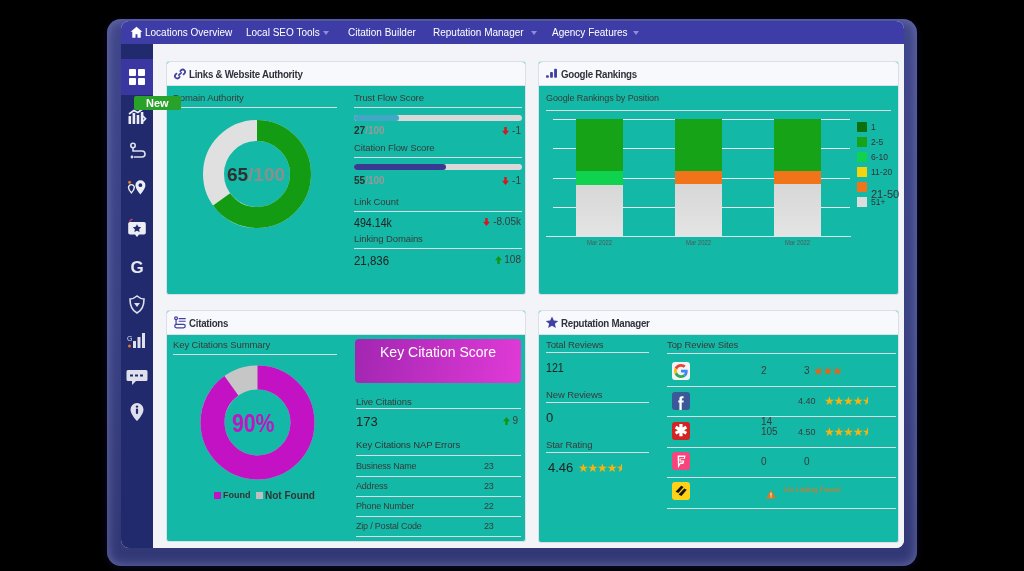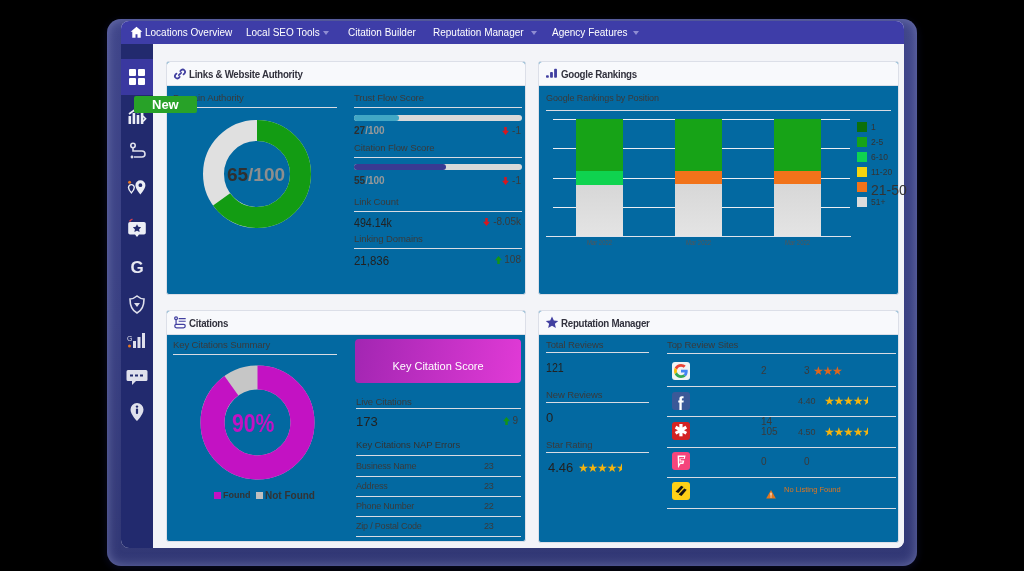--- a/index.html
+++ b/index.html
@@ -5,22 +5,22 @@
 html,body{width:1024px;height:571px;background:#000;font-family:"Liberation Sans",sans-serif;position:relative;overflow:hidden}
 .abs{position:absolute}
 .backdrop{left:107px;top:19px;width:810px;height:547px;background:linear-gradient(180deg,#40468a 0%,#3a4183 55%,#323875 100%);border-radius:14px;box-shadow:inset 0 0 12px rgba(150,155,205,.55), 0 2px 8px rgba(10,12,40,.9)}
 .window{left:121px;top:21px;width:783px;height:527px;border-radius:8px;overflow:hidden;background:#f3f4f8}
 .navbar{left:0;top:0;width:783px;height:23px;background:#3e3da8;color:#fff}
 .nav-item{position:absolute;top:6px;white-space:nowrap;font-size:10px}
 .caret{position:absolute;top:10px;width:0;height:0;border-left:3.5px solid transparent;border-right:3.5px solid transparent;border-top:4px solid #8f8dd2}
 .sidebar{left:0;top:23px;width:32px;height:504px;background:#222a6e}
 .sel{left:0;top:15px;width:32px;height:36px;background:#3a38a0}
 .sideicon{position:absolute;left:0;width:32px;text-align:center;color:#dfe0ec}
-.newbadge{position:absolute;left:13px;top:52px;background:#28a228;color:#fff;font-size:13px;padding:1px 18px;border-radius:2px;font-weight:bold;z-index:3}
-.panel{background:#0369a1;border:1px solid #dcdfe8;border-radius:3px}
+.newbadge{position:absolute;left:13px;top:52px;background:#28a228;color:#fff;font-size:11px;padding:1px 12px;border-radius:2px;font-weight:bold;z-index:3}
+.panel{background:#14b8a6;border:1px solid #dcdfe8;border-radius:3px}
 .phead{position:absolute;left:0;top:0;right:0;height:24px;background:#f8f9fc;border-bottom:1px solid #dcdfe8;border-radius:3px 3px 0 0;font-size:10.8px;font-weight:bold;letter-spacing:-.3px;color:#32323e}
 .phead span{position:absolute;left:22px;top:6px;transform:scaleX(.9);transform-origin:0 50%;white-space:nowrap}
 .lbl{position:absolute;font-size:9.5px;letter-spacing:-.1px;color:#3a3a3a;white-space:nowrap}
 .hr{position:absolute;height:1px;background:#d9dce3}
 .score{position:absolute;font-size:10px;color:#2e2e2e;white-space:nowrap;font-weight:bold}
 .score .gray{color:#999;font-weight:bold}
 .num{position:absolute;font-size:13px;color:#222;white-space:nowrap;transform-origin:0 50%}
 .delta{position:absolute;font-size:10px;white-space:nowrap;color:#3a3a3a}
 .track{position:absolute;height:6px;background:#d9d9d9;border-radius:3px}
 .fill{position:absolute;height:6px;border-radius:3px}
@@ -196,21 +196,21 @@
 <div class="abs" style="left:774px;top:239px;width:47px;text-align:center;font-size:7px;color:#555;transform:scaleX(.85)">Mar 2022</div>
 <div class="abs" style="left:857px;top:122px;width:10px;height:10px;background:#0c700c"></div>
 <div class="abs" style="left:871px;top:122px;font-size:8.5px;color:#333">1</div>
 <div class="abs" style="left:857px;top:137px;width:10px;height:10px;background:#17a317"></div>
 <div class="abs" style="left:871px;top:137px;font-size:8.5px;color:#333">2-5</div>
 <div class="abs" style="left:857px;top:152px;width:10px;height:10px;background:#0fd34f"></div>
 <div class="abs" style="left:871px;top:152px;font-size:8.5px;color:#333">6-10</div>
 <div class="abs" style="left:857px;top:167px;width:10px;height:10px;background:#f5d40e"></div>
 <div class="abs" style="left:871px;top:167px;font-size:8.5px;color:#333">11-20</div>
 <div class="abs" style="left:857px;top:182px;width:10px;height:10px;background:#f1731a"></div>
-<div class="abs" style="left:871px;top:182px;font-size:14px;color:#333">21-50</div>
+<div class="abs" style="left:871px;top:188px;font-size:11px;color:#333">21-50</div>
 <div class="abs" style="left:857px;top:197px;width:10px;height:10px;background:#dcdcdc"></div>
 <div class="abs" style="left:871px;top:197px;font-size:8.5px;color:#333">51+</div>
 
 <div class="abs panel" style="left:166px;top:310px;width:360px;height:232px">
   <div class="phead">
       <svg style="position:absolute;left:6px;top:5px" width="14" height="14" viewBox="0 0 16 16">
         <g stroke="#413fa0" stroke-width="1.4" fill="none">
           <circle cx="3.5" cy="2.5" r="1.6"></circle>
           <path d="M3.5 4.2 v5"></path>
           <path d="M6.5 3 h8 M6.5 6 h8"></path>
@@ -225,21 +225,21 @@
 <svg class="abs" style="left:200px;top:365px" width="115" height="115" viewBox="0 0 115 115">
   <circle cx="57.5" cy="57.5" r="45" fill="none" stroke="#c6c6c6" stroke-width="24"></circle>
   <circle cx="57.5" cy="57.5" r="45" fill="none" stroke="#c312c3" stroke-width="24" stroke-dasharray="254.5 282.8" transform="rotate(-90 57.5 57.5)"></circle>
 </svg>
 <div class="num" style="left:257px;top:409px;transform:translate(-50%,0) scaleX(.85);font-size:25px;font-weight:bold;color:#c312c3">90%</div>
 <div class="abs" style="left:214px;top:492px;width:7px;height:7px;background:#c312c3"></div>
 <div class="abs" style="left:223px;top:490px;font-size:9px;font-weight:bold;color:#333">Found</div>
 <div class="abs" style="left:256px;top:492px;width:7px;height:7px;background:#bfbfbf"></div>
 <div class="abs" style="left:265px;top:490px;font-size:10px;font-weight:bold;color:#333">Not Found</div>
 <div class="abs" style="left:355px;top:339px;width:166px;height:44px;border-radius:4px;background:linear-gradient(100deg,#a226b2,#e13ad6);color:#fff;text-align:center">
-  <div style="font-size:11px;margin-top:21px">Key Citation Score</div>
+  <div style="font-size:14px;margin-top:5px">Key Citation Score</div>
 </div>
 <div class="lbl" style="left:356px;top:396px">Live Citations</div>
 <div class="hr" style="left:356px;top:408px;width:165px"></div>
 <div class="num" style="left:356px;top:414px">173</div>
 <div class="delta" style="right:506px;top:415px"><svg width="7" height="8" viewBox="0 0 8 9" style="vertical-align:-1px">
       <path fill="#149417" d="M2.6 9 h2.8 V4.8 H8 L4 0 0 4.8 h2.6z"></path>
     </svg> 9</div>
 <div class="lbl" style="left:356px;top:439px;color:#333">Key Citations NAP Errors</div>
 <div class="hr" style="left:356px;top:455px;width:165px"></div>
 <div class="rowlbl" style="left:356px;top:461px">Business Name</div>

